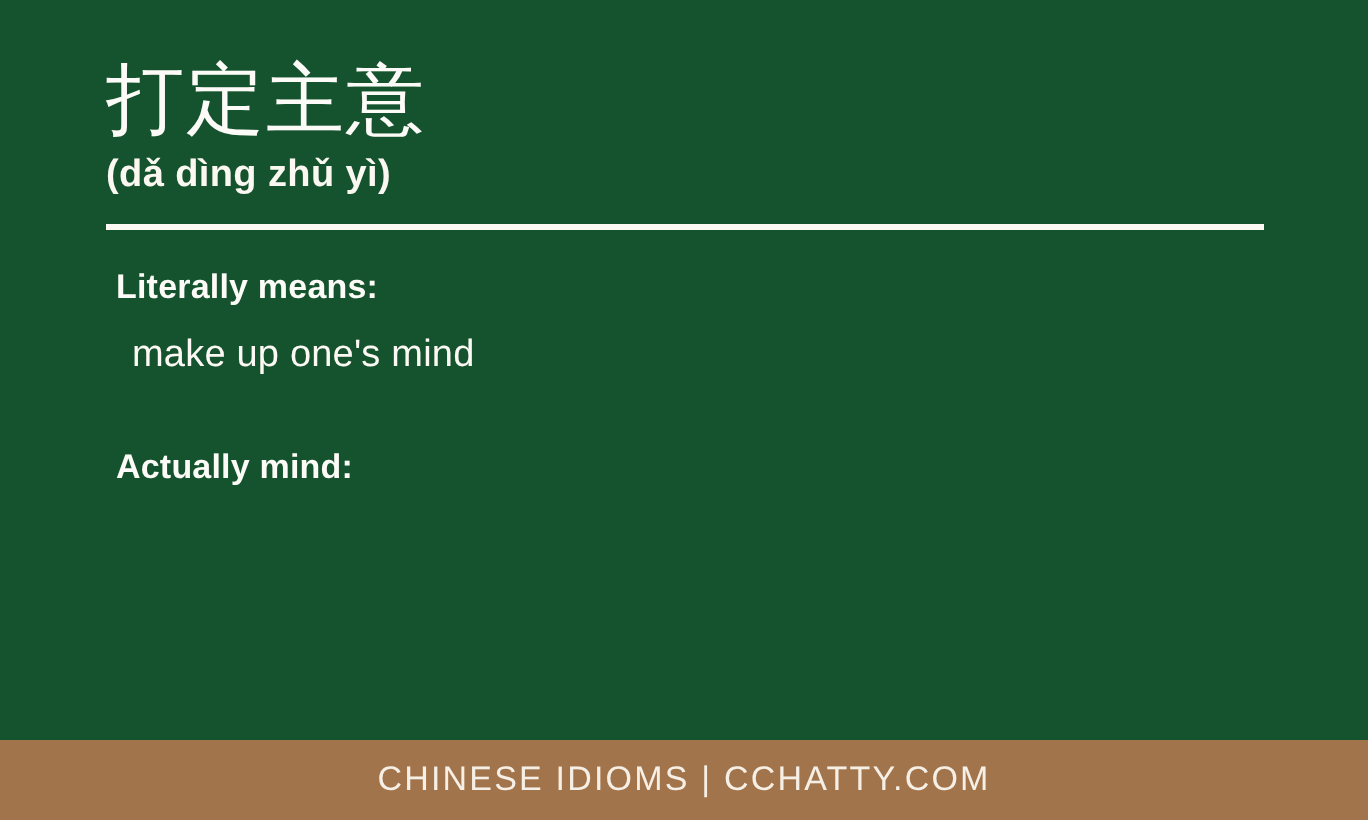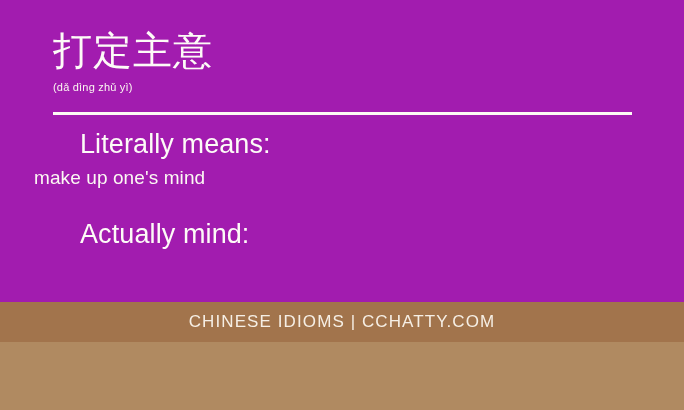--- a/index.html
+++ b/index.html
@@ -9,45 +9,45 @@
   body {
     width: 684px;
     height: 410px;
     overflow: hidden;
     font-family: "Liberation Sans", sans-serif;
     background: #b08a61;
   }
   .card {
     position: relative;
     width: 684px;
-    height: 342px;
-    background: #a21caf;
+    height: 410px;
+    background: #14532d;
     box-sizing: border-box;
   }
   .header {
     position: absolute;
     left: 53px;
     top: 28px;
     width: 580px;
   }
   .idiom-hanzi {
     font-family: "DejaVu Sans", "Liberation Sans", sans-serif;
     font-size: 39px;
     line-height: 46px;
     color: #fdfbf7;
     letter-spacing: 1px;
     font-weight: 400;
     white-space: nowrap;
   }
   .idiom-pinyin {
     margin-top: 4px;
-    font-size: 11px;
+    font-size: 19px;
     line-height: 19px;
     color: #fbf7f1;
-    font-weight: 400;
+    font-weight: 700;
     letter-spacing: 0.2px;
     white-space: nowrap;
   }
   .divider {
     position: absolute;
     left: 53px;
     top: 112px;
     width: 579px;
     height: 3px;
     background: #fdfaf4;
@@ -55,30 +55,30 @@
   .sections {
     position: absolute;
     left: 0;
     top: 129px;
     width: 684px;
   }
   .section {
     margin-bottom: 28px;
   }
   .section-heading {
-    margin-left: 80px;
-    font-size: 27px;
+    margin-left: 58px;
+    font-size: 17px;
     line-height: 30px;
     color: #fdfbf7;
-    font-weight: 400;
+    font-weight: 700;
     letter-spacing: 0.1px;
     white-space: nowrap;
   }
   .section-body {
-    margin-left: 34px;
+    margin-left: 66px;
     margin-top: 6px;
     font-size: 19px;
     line-height: 26px;
     color: #fcf8f3;
     font-weight: 400;
     letter-spacing: 0.1px;
     white-space: nowrap;
   }
   .footer-bar {
     position: absolute;

